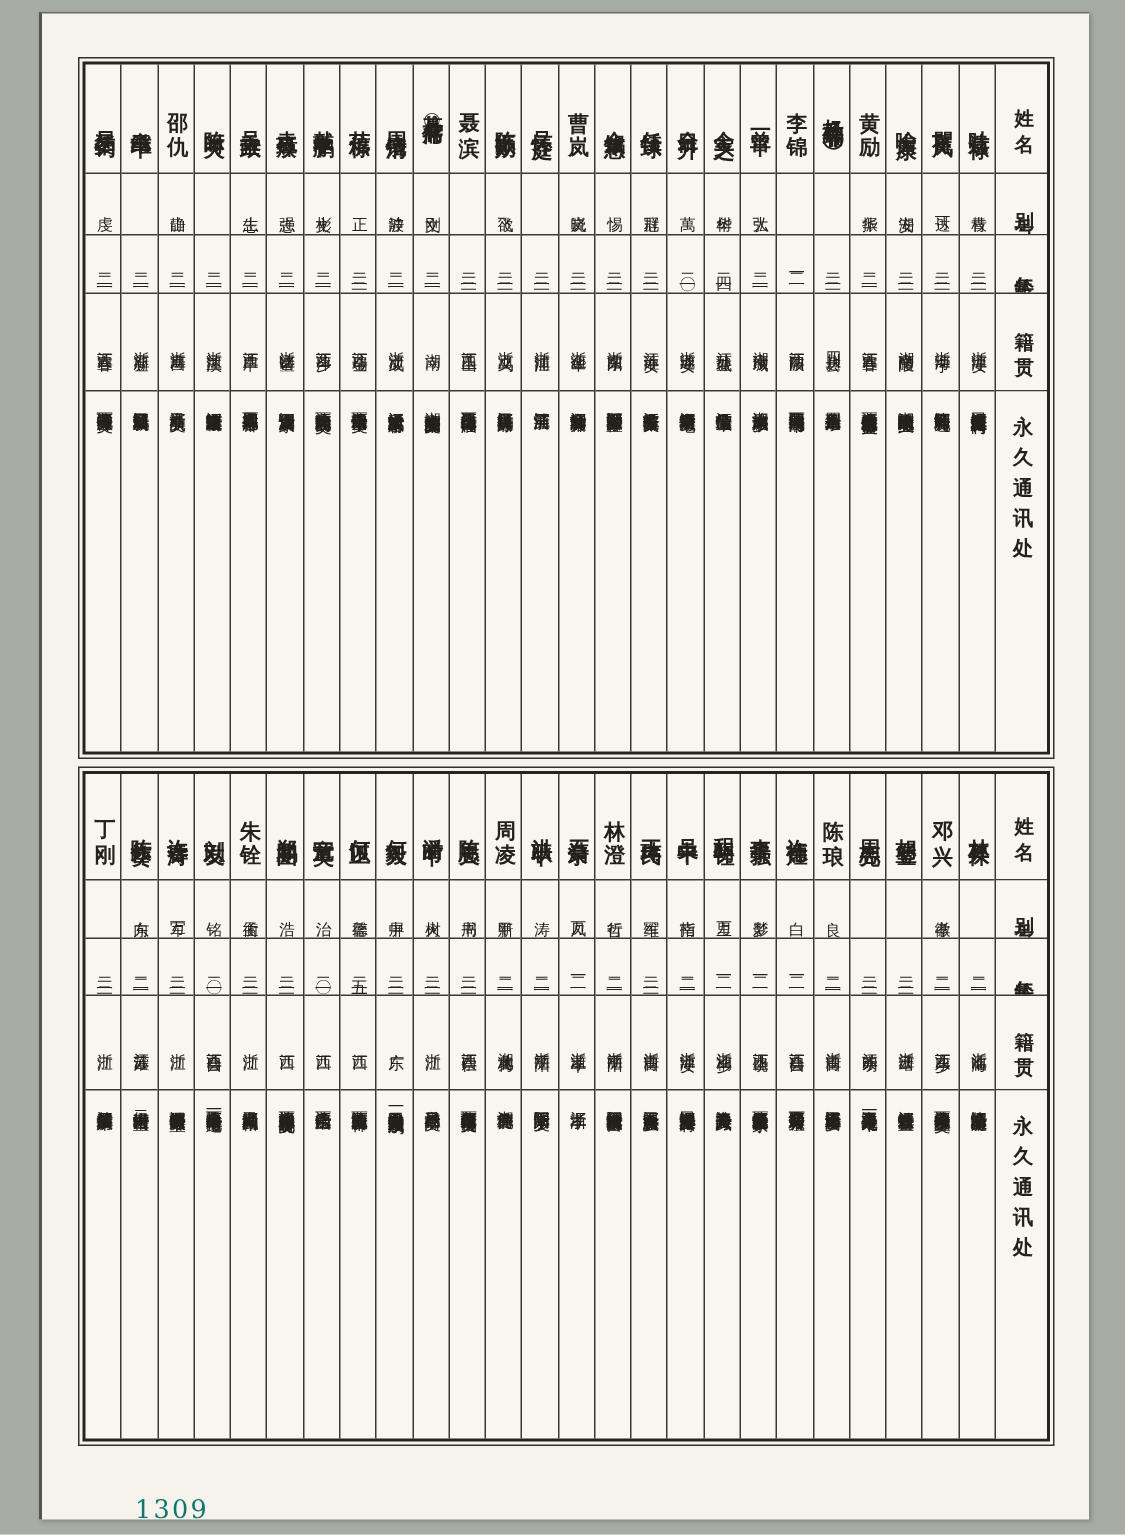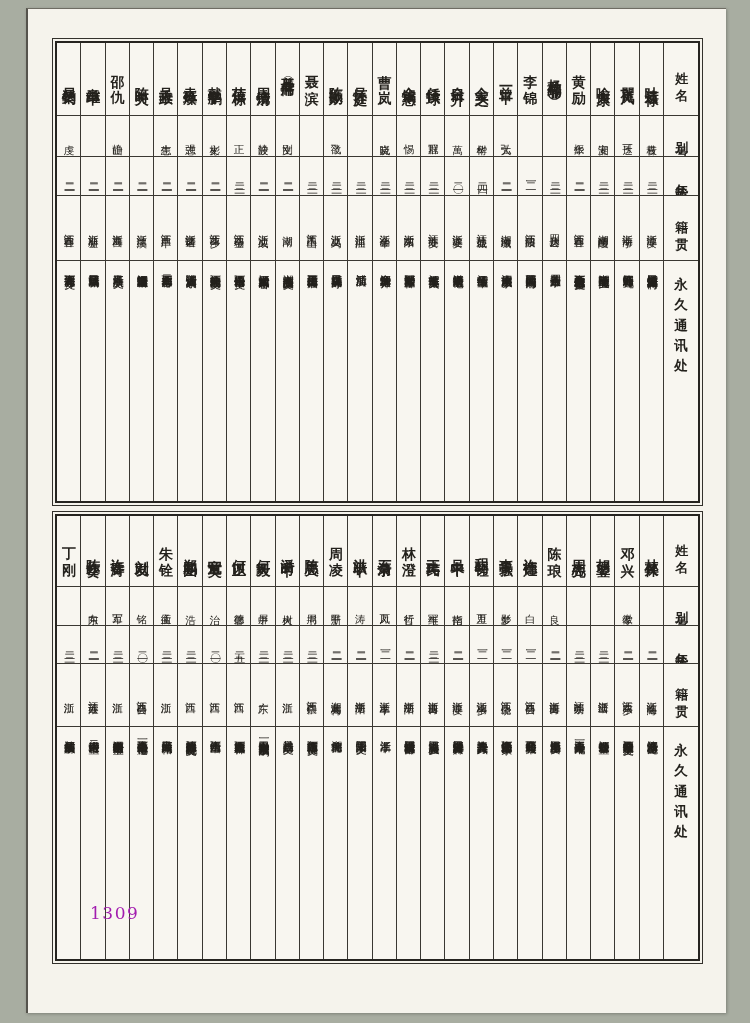--- a/index.html
+++ b/index.html
@@ -47,22 +47,22 @@
   .c-origin .vtext{font-size:10.5px;letter-spacing:.1em;}
   .c-addr .vtext{font-size:11px;letter-spacing:.02em;}
   .header-col .cell{background:#f8f6f0;}
   .header-col .vtext{font-weight:700;font-size:13px;}
   .h-name .vtext{letter-spacing:1.3em;}
   .h-alias .vtext{letter-spacing:.35em;}
   .h-age .vtext{letter-spacing:.1em;}
   .h-origin .vtext{letter-spacing:1.3em;}
   .h-addr .vtext{letter-spacing:1.5em;font-size:13.5px;}
   #page-number{
-    position:absolute;left:62px;top:894px;
-    font-family:"DejaVu Serif",serif;font-size:17px;color:#a21caf;letter-spacing:1.5px;
+    position:absolute;left:62px;top:988px;
+    font-family:"DejaVu Serif",serif;font-size:17px;color:#0f766e;letter-spacing:1.5px;
   }
 </style>
 </head>
 <body>
 
 <div id="paper">
   <div id="table-top" class="vtable">
       <div class="col header-col">
         <div class="cell c-name h-name">
           <span class="vtext">姓名</span>

